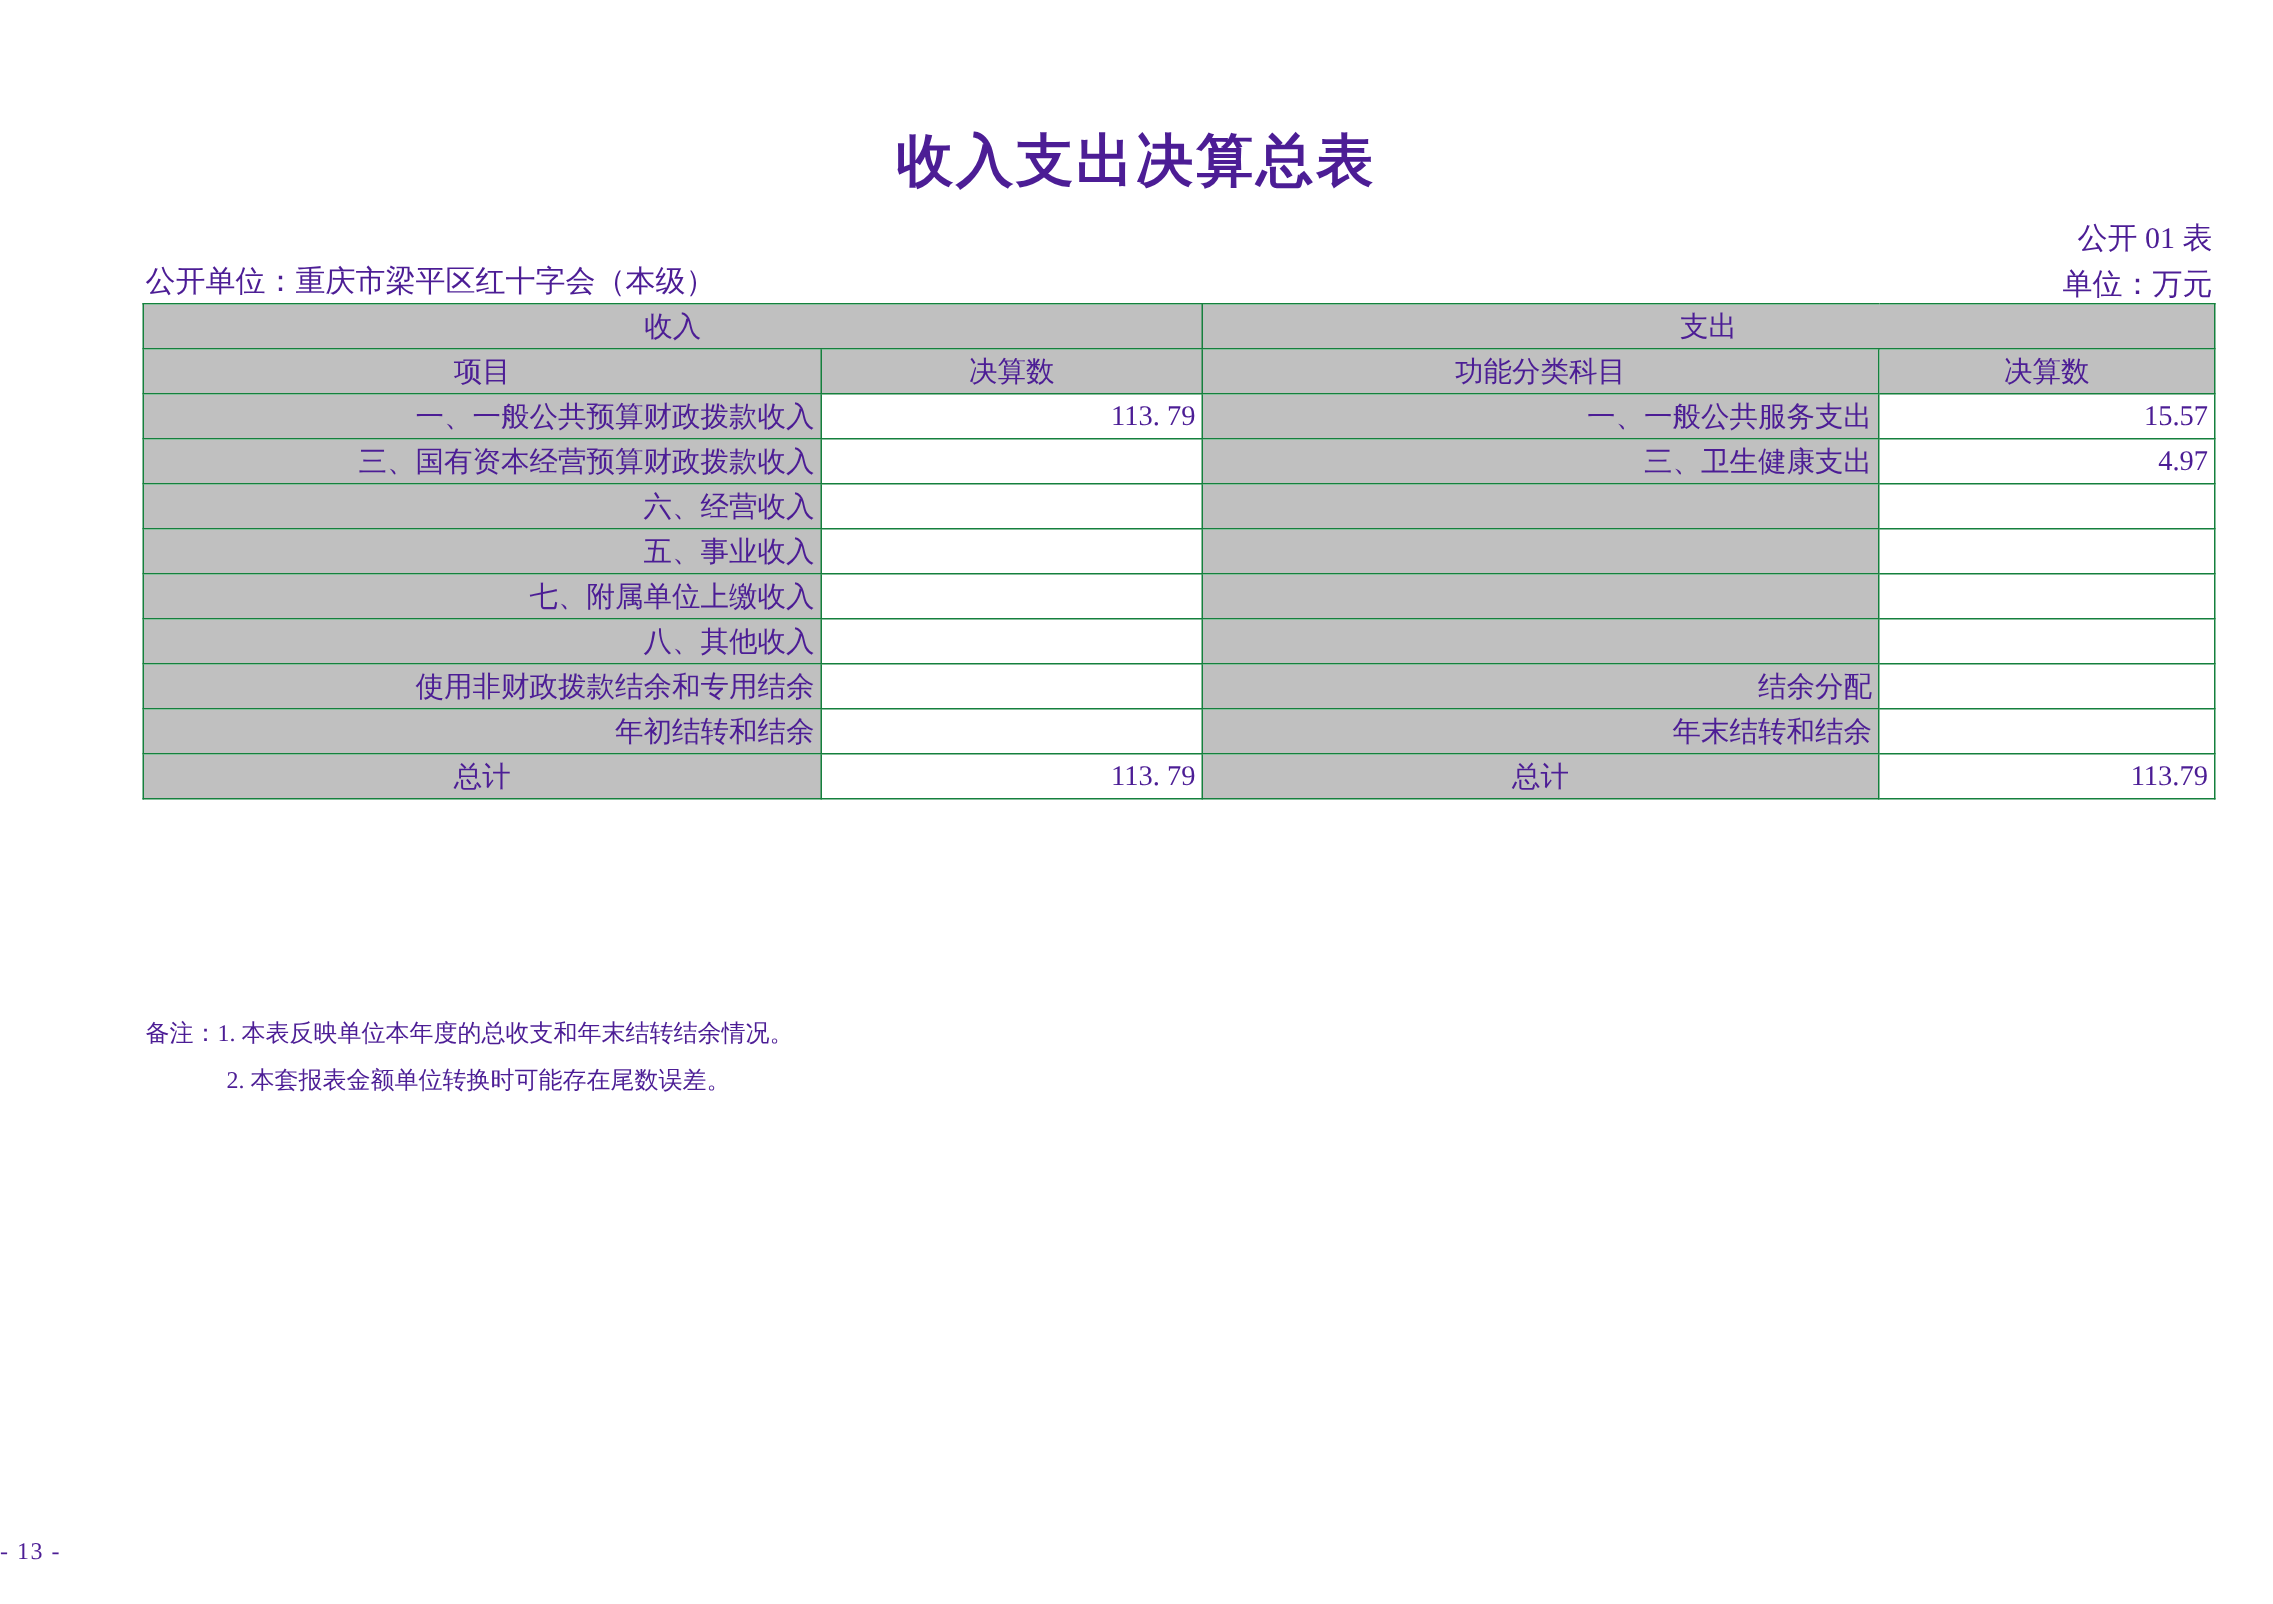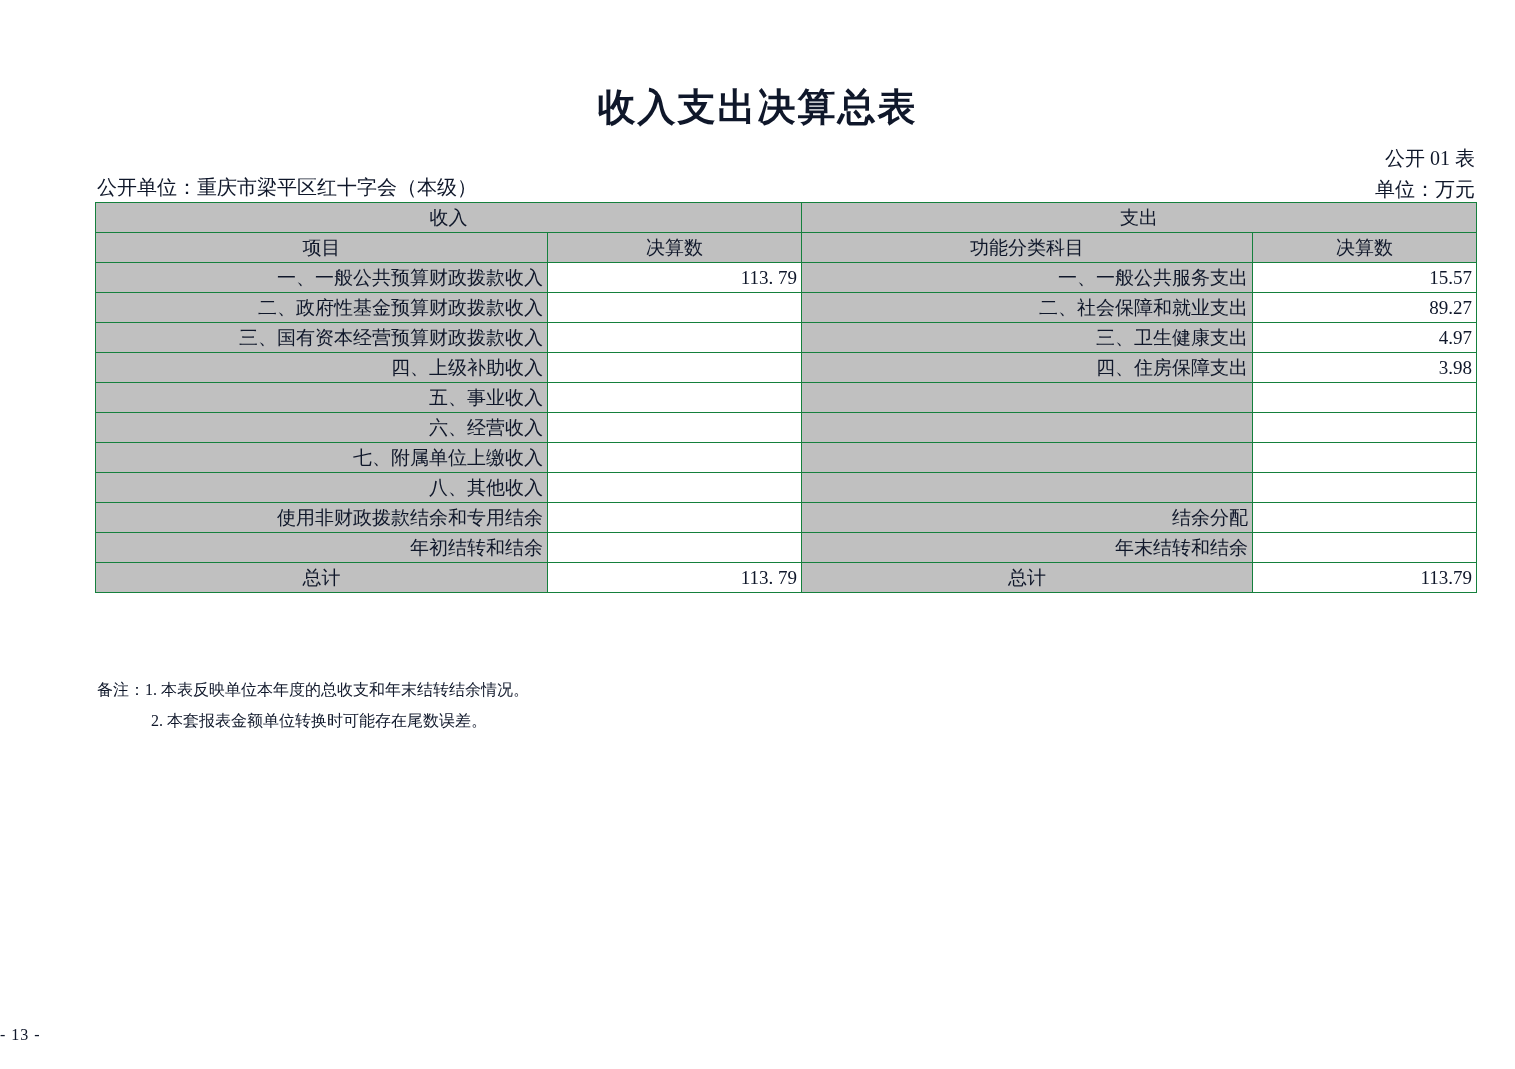--- a/index.html
+++ b/index.html
@@ -6,21 +6,21 @@
     margin: 0;
     padding: 0;
     background: #ffffff;
   }
   .page {
     position: relative;
     width: 1515px;
     height: 1069px;
     background: #ffffff;
     font-family: "Liberation Serif", serif;
-    color: #0f172a;
+    color: #4c1d95;
     overflow: hidden;
   }
   .doc-title {
     position: absolute;
     top: 82px;
     left: 0;
     width: 100%;
     text-align: center;
     font-size: 38px;
     font-weight: 700;
@@ -126,45 +126,33 @@
         <th class="shade hdr">决算数</th>
       </tr>
 
       <tr>
         <td class="shade lbl">一、一般公共预算财政拨款收入</td>
         <td class="val">113. 79</td>
         <td class="shade lbl">一、一般公共服务支出</td>
         <td class="val">15.57</td>
       </tr>
       <tr>
-        <td class="shade lbl">二、政府性基金预算财政拨款收入</td>
-        <td class="val"></td>
-        <td class="shade lbl">二、社会保障和就业支出</td>
-        <td class="val">89.27</td>
-      </tr>
-      <tr>
         <td class="shade lbl">三、国有资本经营预算财政拨款收入</td>
         <td class="val"></td>
         <td class="shade lbl">三、卫生健康支出</td>
         <td class="val">4.97</td>
       </tr>
       <tr>
-        <td class="shade lbl">四、上级补助收入</td>
-        <td class="val"></td>
-        <td class="shade lbl">四、住房保障支出</td>
-        <td class="val">3.98</td>
+        <td class="shade lbl">六、经营收入</td>
+        <td class="val"></td>
+        <td class="shade lbl"></td>
+        <td class="val"></td>
       </tr>
       <tr>
         <td class="shade lbl">五、事业收入</td>
-        <td class="val"></td>
-        <td class="shade lbl"></td>
-        <td class="val"></td>
-      </tr>
-      <tr>
-        <td class="shade lbl">六、经营收入</td>
         <td class="val"></td>
         <td class="shade lbl"></td>
         <td class="val"></td>
       </tr>
       <tr>
         <td class="shade lbl">七、附属单位上缴收入</td>
         <td class="val"></td>
         <td class="shade lbl"></td>
         <td class="val"></td>
       </tr>

